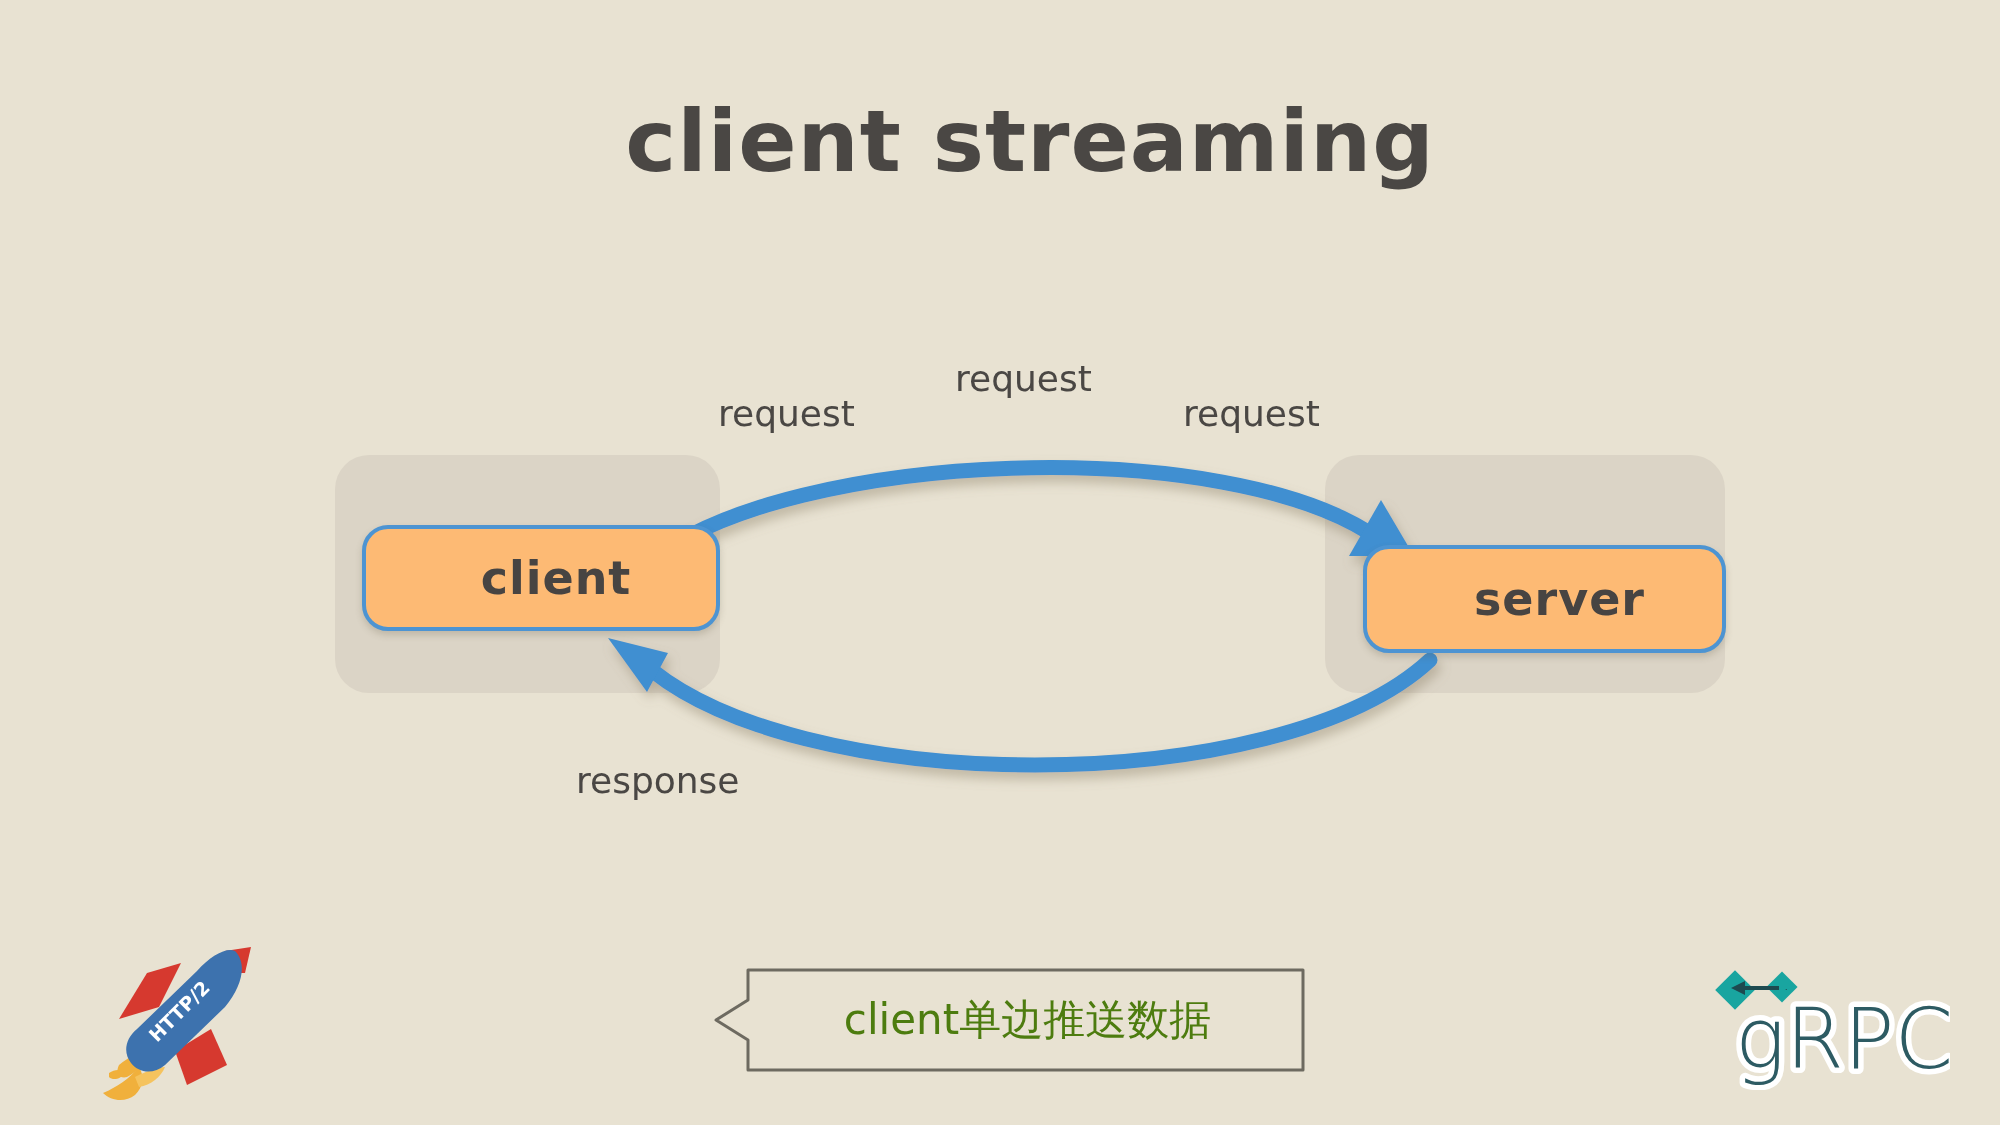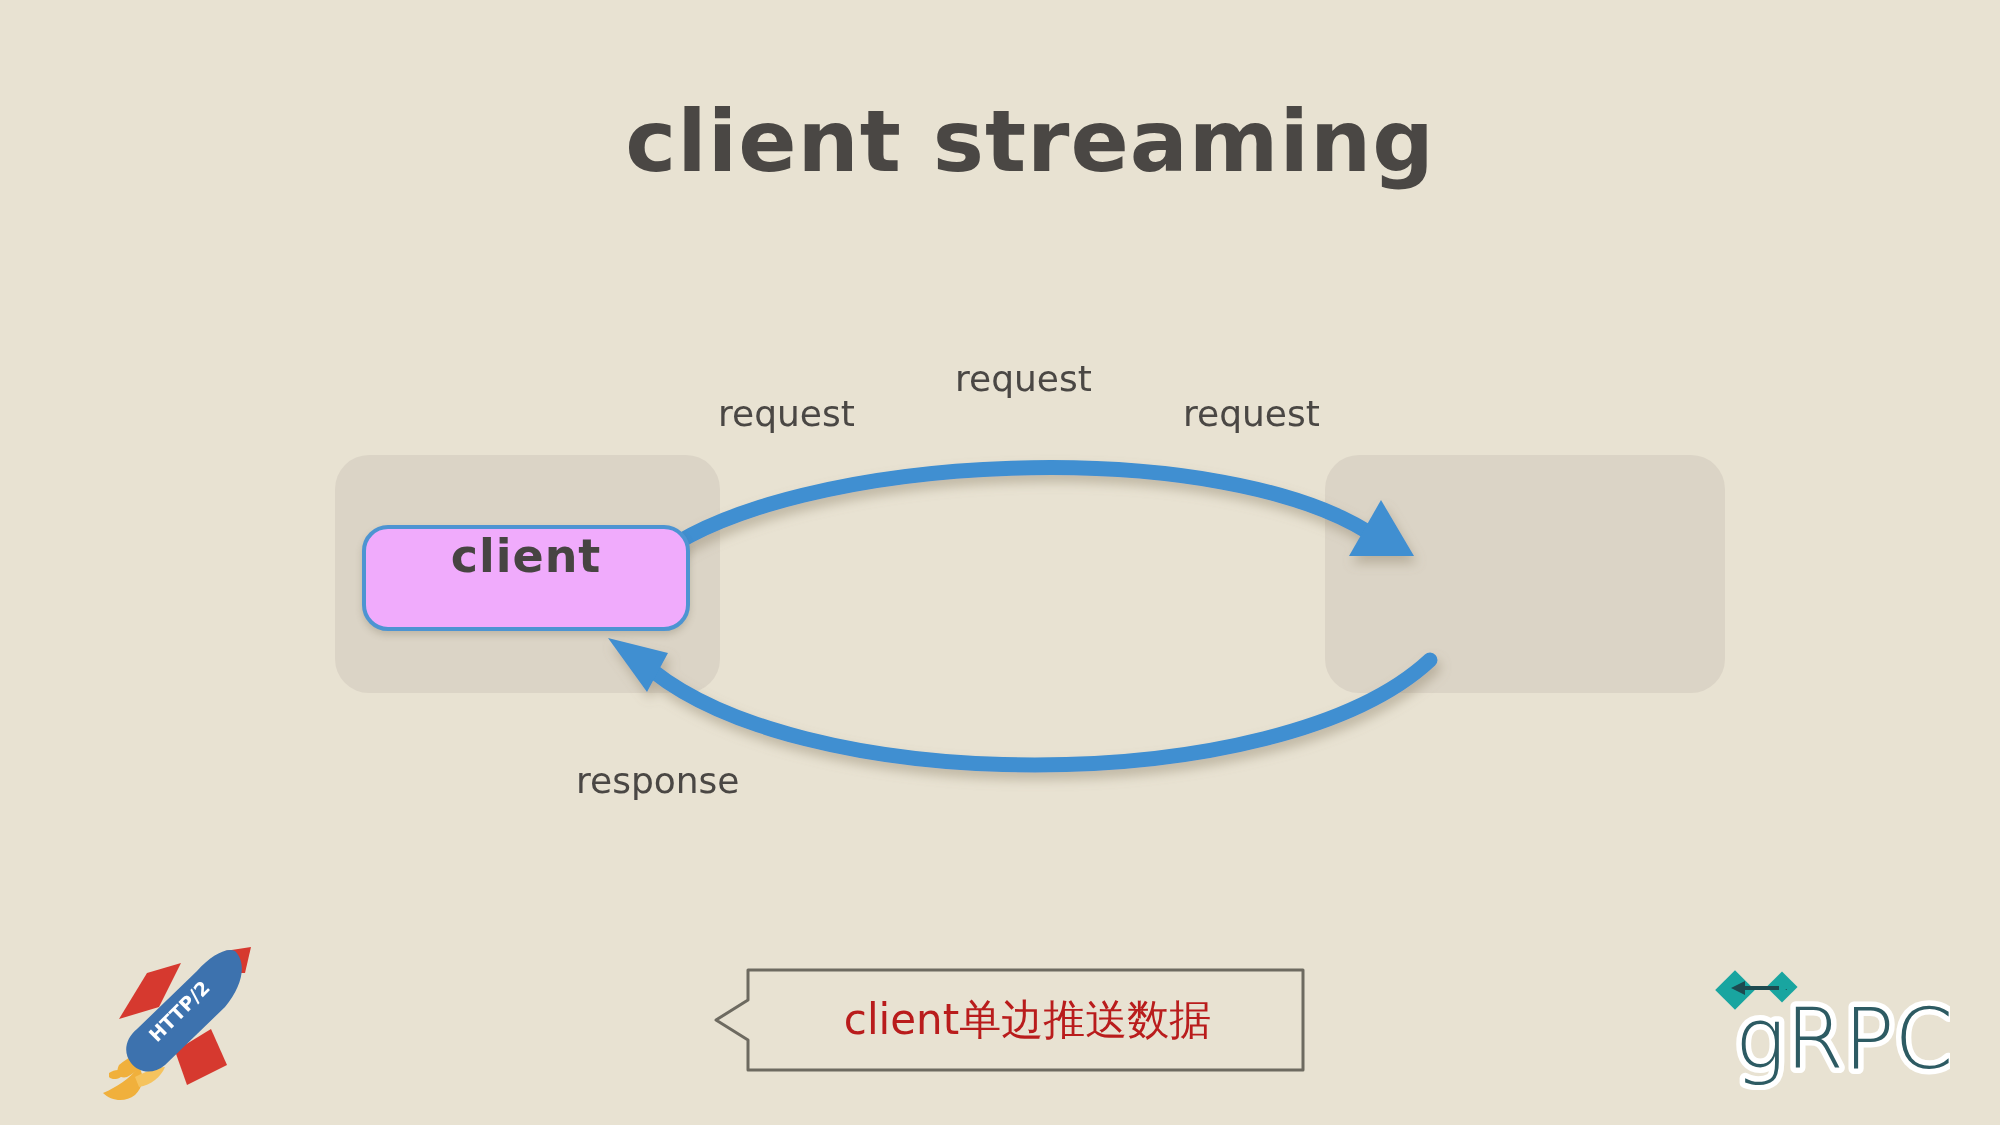--- a/index.html
+++ b/index.html
@@ -49,27 +49,28 @@
   .zone {
     position: absolute;
     background: #dbd4c6;
     border-radius: 34px;
   }
   #client-zone { left: 335px; top: 455px; width: 385px; height: 238px; }
   #server-zone { left: 1325px; top: 455px; width: 400px; height: 238px; }
 
   .node {
     position: absolute;
-    background: #f0abfc;
+    background: #fdba74;
     border: 4px solid #4d94d2;
     border-radius: 26px;
     box-shadow: 0 4px 7px rgba(90,80,60,0.22);
     display: flex;
-    align-items: flex-start;
+    align-items: center;
     justify-content: center;
+    padding-left: 30px;
   }
   .node-label {
     font-family: "DejaVu Sans", sans-serif;
     font-size: 46px;
     font-weight: bold;
     color: #474442;
     letter-spacing: 1px;
   }
   #client-node { left: 362px; top: 525px; width: 320px; height: 98px; }
   #server-node { left: 1363px; top: 545px; width: 325px; height: 100px; }
@@ -102,21 +103,21 @@
     top: 0;
     width: 595px;
     height: 108px;
     display: flex;
     align-items: center;
     justify-content: center;
     padding-left: 36px;
     box-sizing: border-box;
     font-family: "DejaVu Sans", sans-serif;
     font-size: 42px;
-    color: #b91c1c;
+    color: #4d7c0f;
     white-space: nowrap;
   }
 
   
   #rocket-logo {
     position: absolute;
     left: 95px;
     top: 945px;
     width: 170px;
     height: 160px;
@@ -153,20 +154,23 @@
 
     <g filter="url(#softshadow)">
       <path d="M 1430,660 C 1280,800 790,800 640,660" fill="none" stroke="#3f8fd1" stroke-width="15" stroke-linecap="round"></path>
       <polygon points="608,638 668,653 647,692" fill="#3f8fd1"></polygon>
     </g>
   </svg>
 
   <div class="node" id="client-node">
     <span class="node-label">client</span>
   </div>
+  <div class="node" id="server-node">
+    <span class="node-label">server</span>
+  </div>
 
   <div class="edge-label" id="label-request-1">request</div>
   <div class="edge-label" id="label-request-2">request</div>
   <div class="edge-label" id="label-request-3">request</div>
   <div class="edge-label" id="label-response">response</div>
 
   <div id="callout">
     <svg width="595" height="108" viewBox="0 0 595 108">
       <path d="M 36,4 L 591,4 L 591,104 L 36,104 L 36,74 L 4,54 L 36,34 Z" fill="none" stroke="#6d6a60" stroke-width="3" stroke-linejoin="round" stroke-linecap="round"></path>
     </svg>

